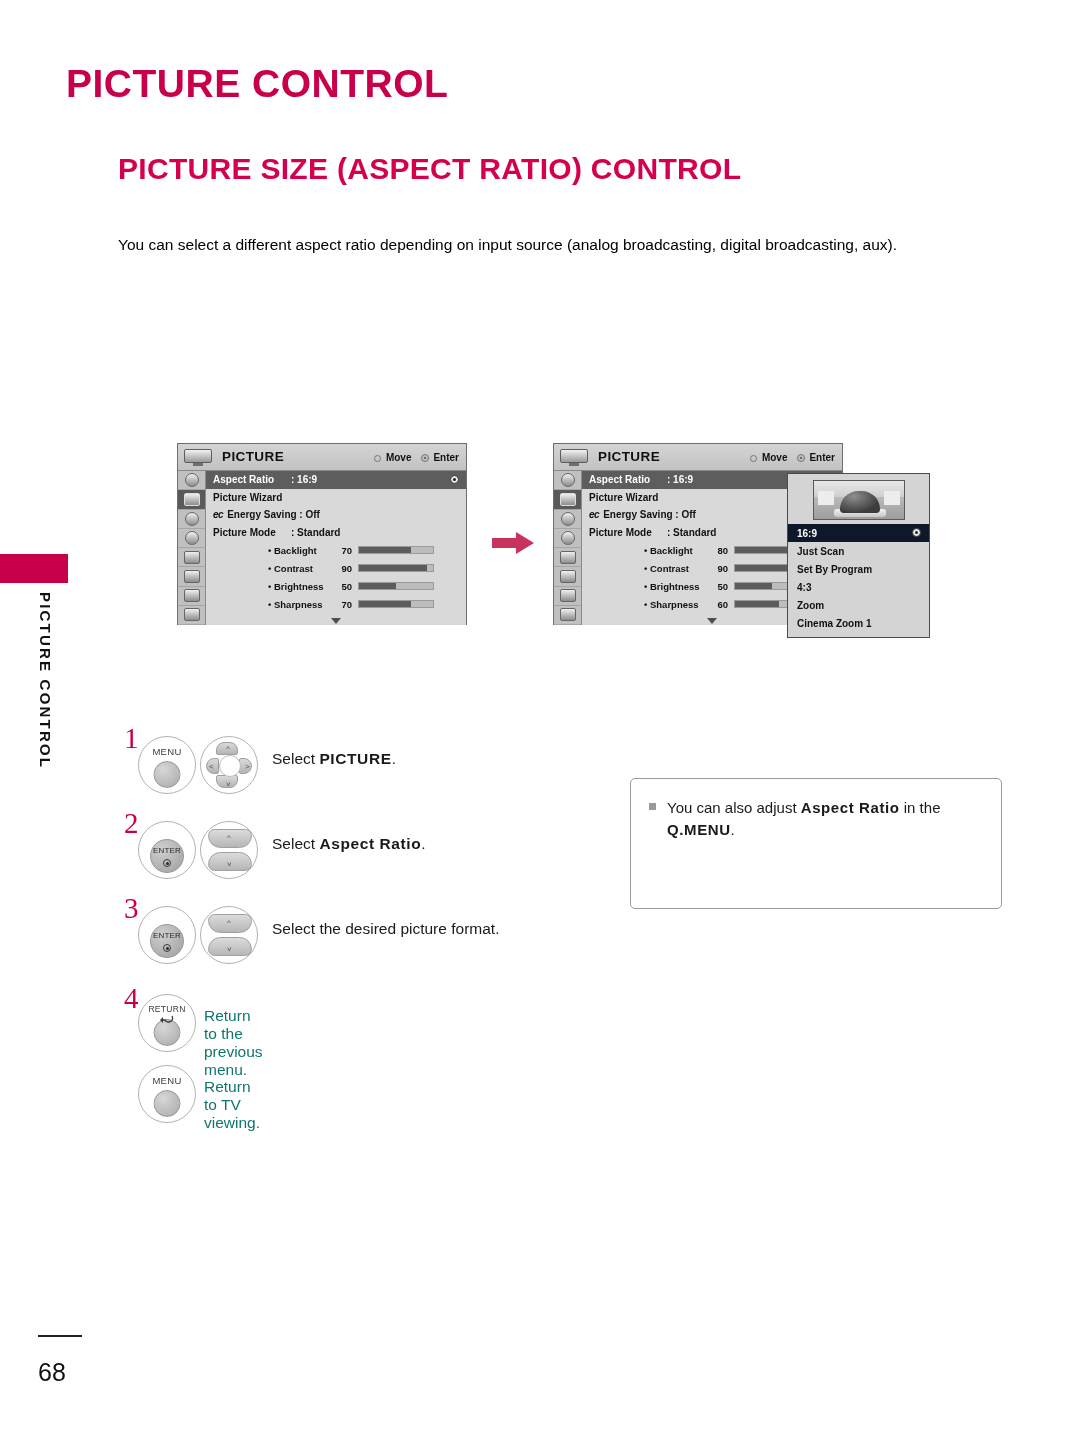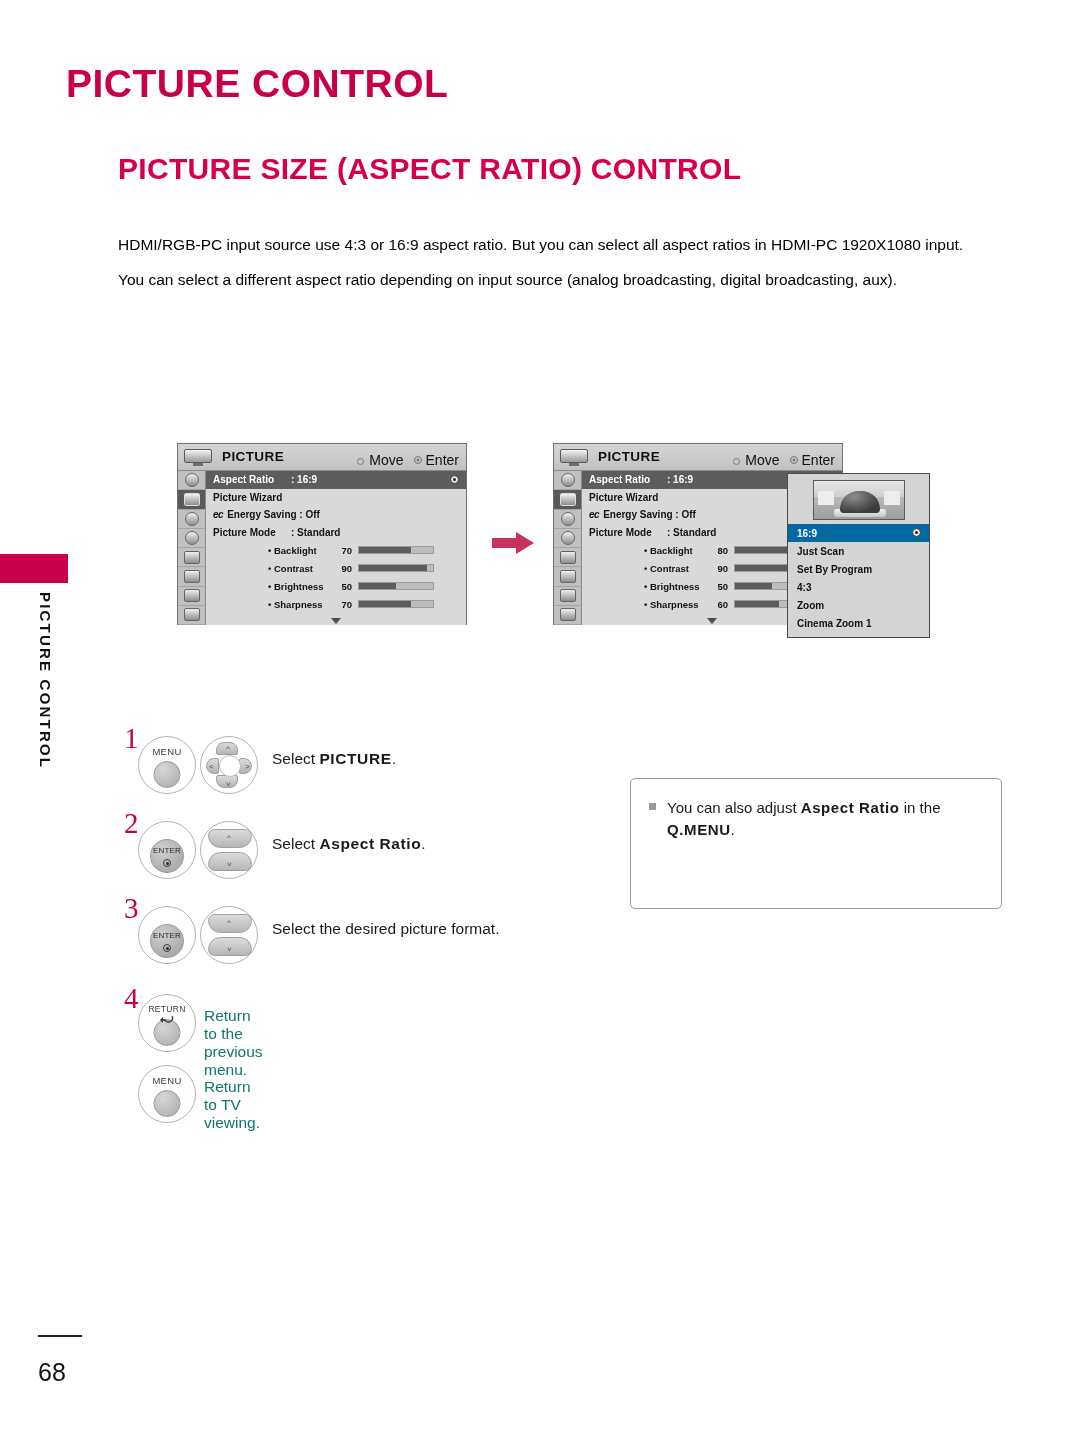--- a/index.html
+++ b/index.html
@@ -73,21 +73,21 @@
   .osd-head .tvicon .stand {
     position:absolute; left:9px; top:14px; width:10px; height:3px;
     background:#6d6d6d;
   }
   .osd-title {
     position:absolute; left:44px; top:5px;
     font-size:13.5px; font-weight:bold; letter-spacing:0.4px;
   }
   .osd-hint {
     position:absolute; right:7px; top:8px;
-    font-size:14px; font-weight:normal; display:flex; align-items:center; gap:4px;
+    font-size:10px; font-weight:bold; display:flex; align-items:center; gap:4px;
   }
   .osd-hint .navglyph {
     width:11px; height:11px; display:inline-block; position:relative;
   }
   .osd-hint .navglyph:before{
     content:""; position:absolute; left:3px; top:3px; width:5px; height:5px;
     border:1px solid #777; border-radius:50%;
   }
   .osd-hint .dotglyph {
     width:8px; height:8px; border:1px solid #777; border-radius:50%;
@@ -186,21 +186,21 @@
   }
   .drop-thumb .rblock{
     position:absolute; right:4px; top:10px; width:16px; height:14px;
     background:#ededed;
   }
   .drop-item {
     height:18px; display:flex; align-items:center;
     padding-left:9px; font-size:10px; font-weight:bold; color:#111;
     position:relative;
   }
-  .drop-item.sel { background:#0369a1; color:#fff; }
+  .drop-item.sel { background:#0f172a; color:#fff; }
   .drop-item.sel .radio {
     position:absolute; right:8px; top:4px;
     width:9px; height:9px; border-radius:50%;
     background:#e8e8e8; border:1px solid #333;
   }
   .drop-item.sel .radio:after{
     content:""; position:absolute; left:2px; top:2px;
     width:3px; height:3px; background:#222; border-radius:50%;
   }
 
@@ -324,21 +324,20 @@
     font-size:25px; font-weight:normal; color:#111;
   }
 </style>
 </head>
 <body>
 
 <div class="page-title">PICTURE CONTROL</div>
 <div class="section-title">PICTURE SIZE (ASPECT RATIO) CONTROL</div>
 
 <div class="intro">
-  <p class="just">HDMI/RGB-PC input source use 4:3 or 16:9 aspect ratio. But you can select all aspect ratios in HDMI-PC 1920X1080 input.</p>
   <p>You can select a different aspect ratio depending on input source (analog broadcasting, digital broadcasting, aux).</p>
 </div>
 
 <div class="side-tab-block"></div>
 <div class="side-tab-text">PICTURE CONTROL</div>
 
 <div class="osd osd-1">
   <div class="osd-head">
     <div class="tvicon">
       <div class="scr"></div>

